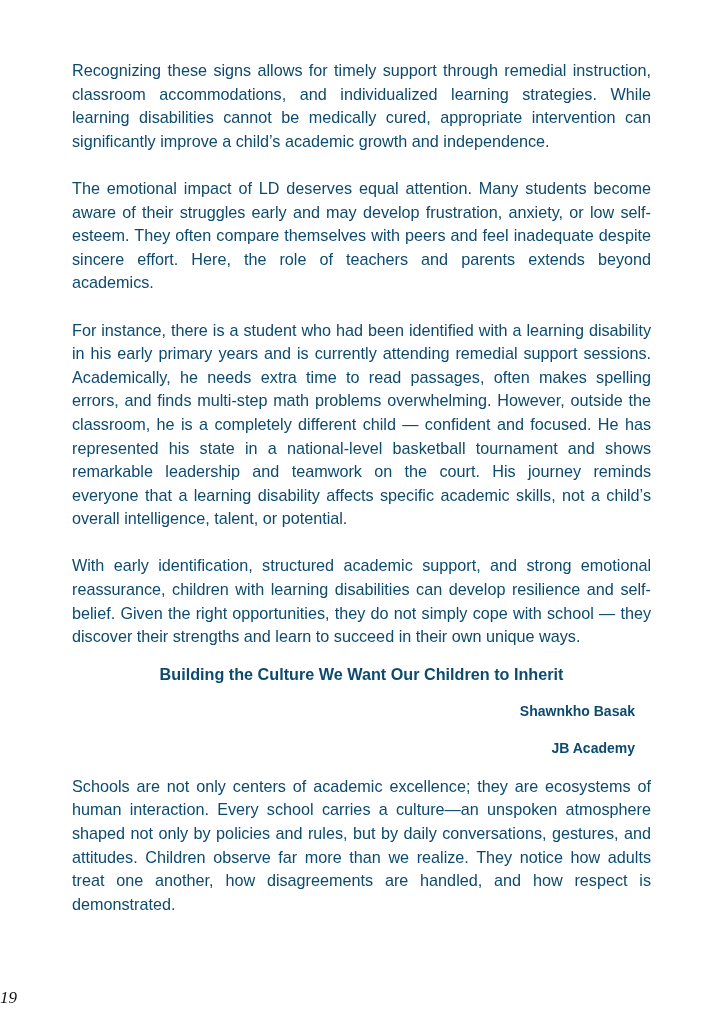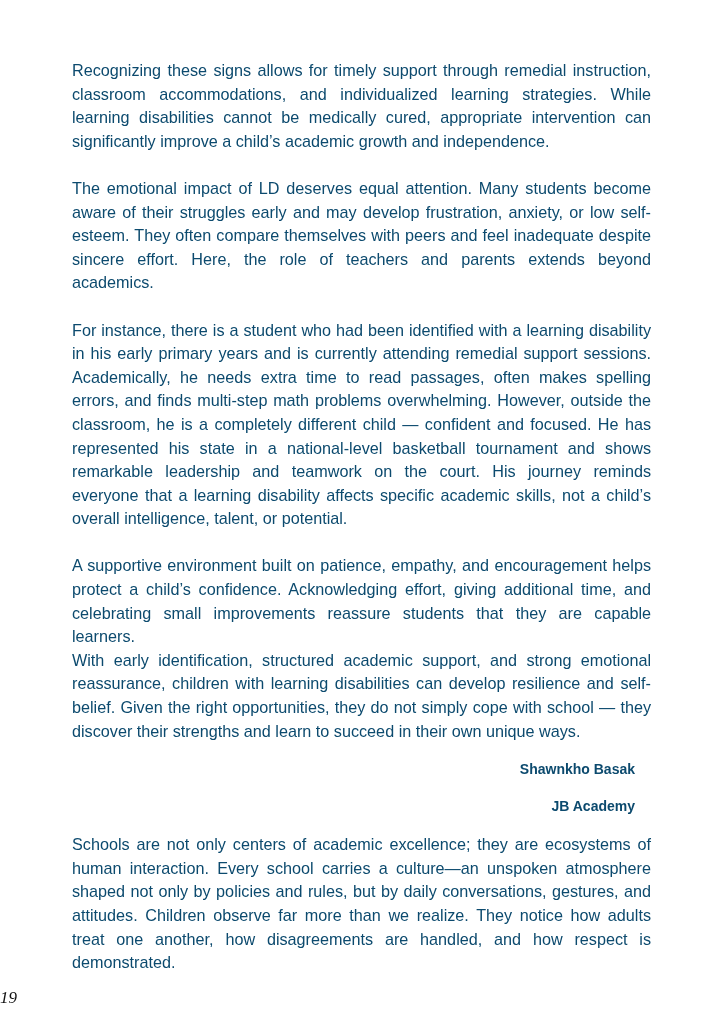--- a/index.html
+++ b/index.html
@@ -48,23 +48,23 @@
 </head>
 <body>
 
 <div class="page">
   <p class="para">Recognizing these signs allows for timely support through remedial instruction, classroom accommodations, and individualized learning strategies. While learning disabilities cannot be medically cured, appropriate intervention can significantly improve a child’s academic growth and independence.</p>
   <div class="gap"></div>
   <p class="para">The emotional impact of LD deserves equal attention. Many students become aware of their struggles early and may develop frustration, anxiety, or low self-esteem. They often compare themselves with peers and feel inadequate despite sincere effort. Here, the role of teachers and parents extends beyond academics.</p>
   <div class="gap"></div>
   <p class="para">For instance, there is a student who had been identified with a learning disability in his early primary years and is currently attending remedial support sessions. Academically, he needs extra time to read passages, often makes spelling errors, and finds multi-step math problems overwhelming. However, outside the classroom, he is a completely different child — confident and focused. He has represented his state in a national-level basketball tournament and shows remarkable leadership and teamwork on the court. His journey reminds everyone that a learning disability affects specific academic skills, not a child’s overall intelligence, talent, or potential.</p>
   <div class="gap"></div>
-  <p class="para">A supportive environment built on patience, empathy, and encouragement helps protect a child’s confidence. Acknowledging effort, giving additional time, and celebrating small improvements reassure students that they are capable learners.</p>
   <p class="para">With early identification, structured academic support, and strong emotional reassurance, children with learning disabilities can develop resilience and self-belief. Given the right opportunities, they do not simply cope with school — they discover their strengths and learn to succeed in their own unique ways.</p>
 
+  <h2 class="title">Building the Culture We Want Our Children to Inherit</h2>
   <p class="author">Shawnkho Basak</p>
   <p class="school">JB Academy</p>
 
   <p class="para">Schools are not only centers of academic excellence; they are ecosystems of human interaction. Every school carries a culture—an unspoken atmosphere shaped not only by policies and rules, but by daily conversations, gestures, and attitudes. Children observe far more than we realize. They notice how adults treat one another, how disagreements are handled, and how respect is demonstrated.</p>
   <div class="gap"></div>
 </div>
 
 <div class="page-number">19</div>
 
 </body></html>

